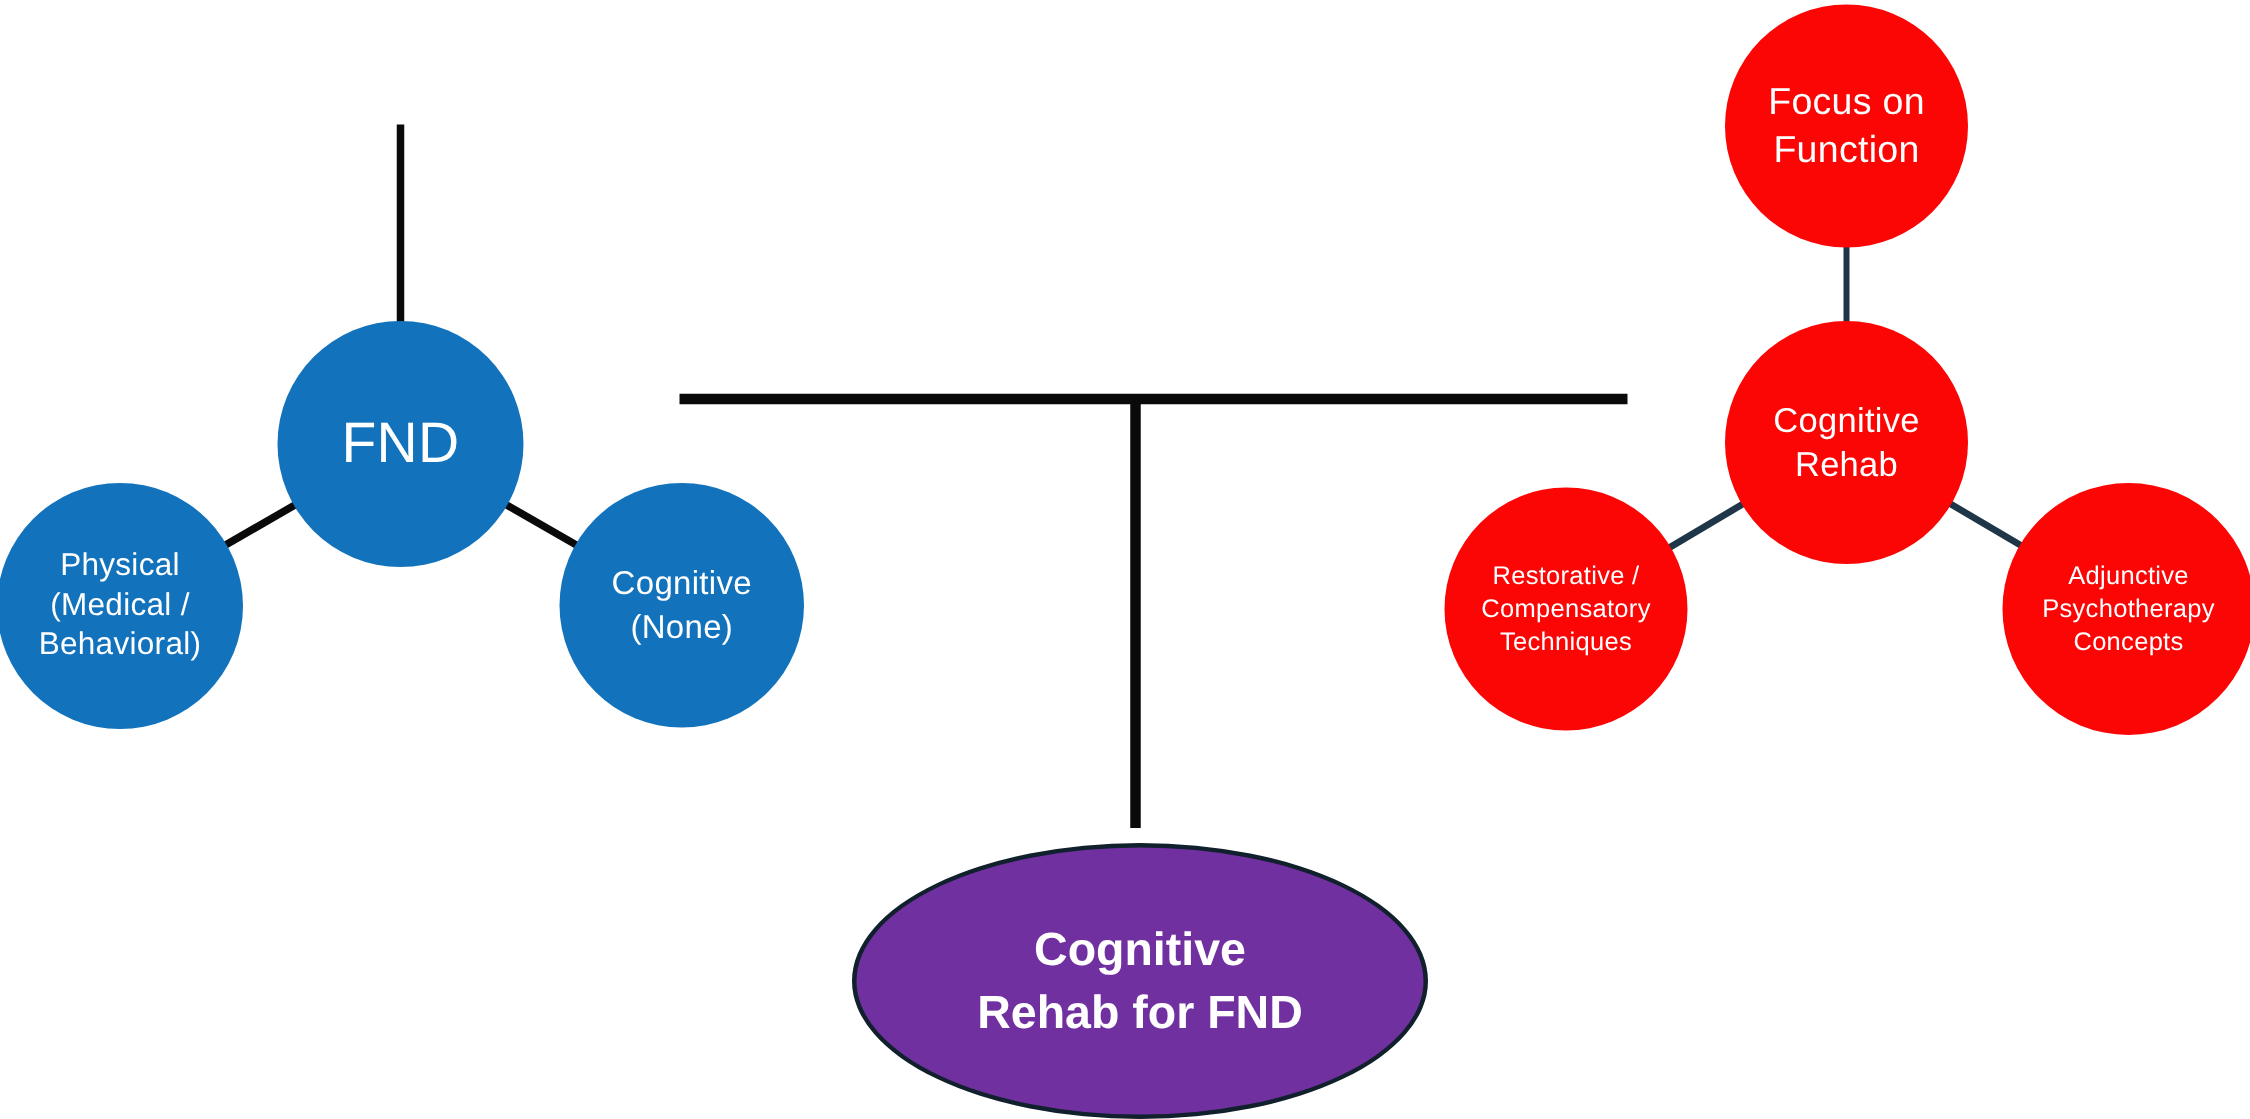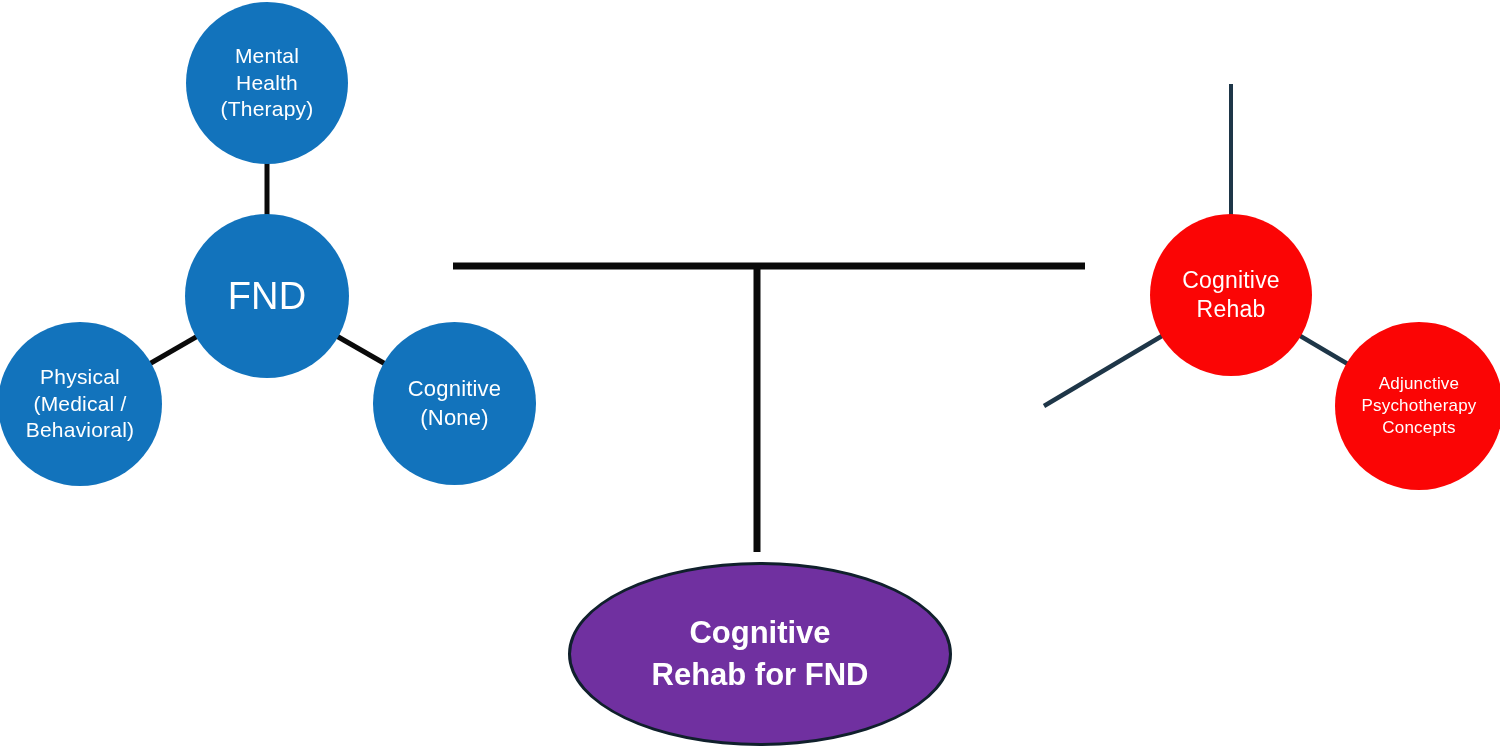--- a/index.html
+++ b/index.html
@@ -81,47 +81,51 @@
     <line x1="267" y1="296" x2="455" y2="404" stroke-width="5" stroke="#0A0A0A"></line>
 
     <line x1="1231" y1="84" x2="1231" y2="295" stroke-width="4" stroke="#1E3648"></line>
     <line x1="1231" y1="295" x2="1044" y2="406" stroke-width="4.5" stroke="#1E3648"></line>
     <line x1="1231" y1="295" x2="1419" y2="406" stroke-width="4.5" stroke="#1E3648"></line>
 
     <line x1="453" y1="266" x2="1085" y2="266" stroke-width="7" stroke="#0A0A0A"></line>
     <line x1="757" y1="266" x2="757" y2="552" stroke-width="7" stroke="#0A0A0A"></line>
   </svg>
 
-  <div class="node blue" style="left:186px; top:2px; width:162px; height:162px;">
-    <span class="label fs-sat-left">Mental
-Health
-(Therapy)</span>
-  </div>
 
   <div class="node blue" style="left:185px; top:214px; width:164px; height:164px;">
     <span class="label fs-hub-left">FND</span>
   </div>
 
   <div class="node blue" style="left:-2px; top:322px; width:164px; height:164px;">
     <span class="label fs-sat-left">Physical
 (Medical /
 Behavioral)</span>
   </div>
 
   <div class="node blue" style="left:373px; top:322px; width:163px; height:163px;">
     <span class="label fs-sat-left2">Cognitive
 (None)</span>
   </div>
 
+  <div class="node red" style="left:1150px; top:3px; width:162px; height:162px;">
+    <span class="label fs-top-right">Focus on
+Function</span>
+  </div>
 
   <div class="node red" style="left:1150px; top:214px; width:162px; height:162px;">
     <span class="label fs-hub-right">Cognitive
 Rehab</span>
   </div>
 
+  <div class="node red" style="left:963px; top:325px; width:162px; height:162px;">
+    <span class="label fs-sat-right">Restorative  /
+Compensatory
+Techniques</span>
+  </div>
 
   <div class="node red" style="left:1335px; top:322px; width:168px; height:168px;">
     <span class="label fs-sat-right">Adjunctive
 Psychotherapy
 Concepts</span>
   </div>
 
   <div class="outcome">
     <span class="label">Cognitive
 Rehab for FND</span>

